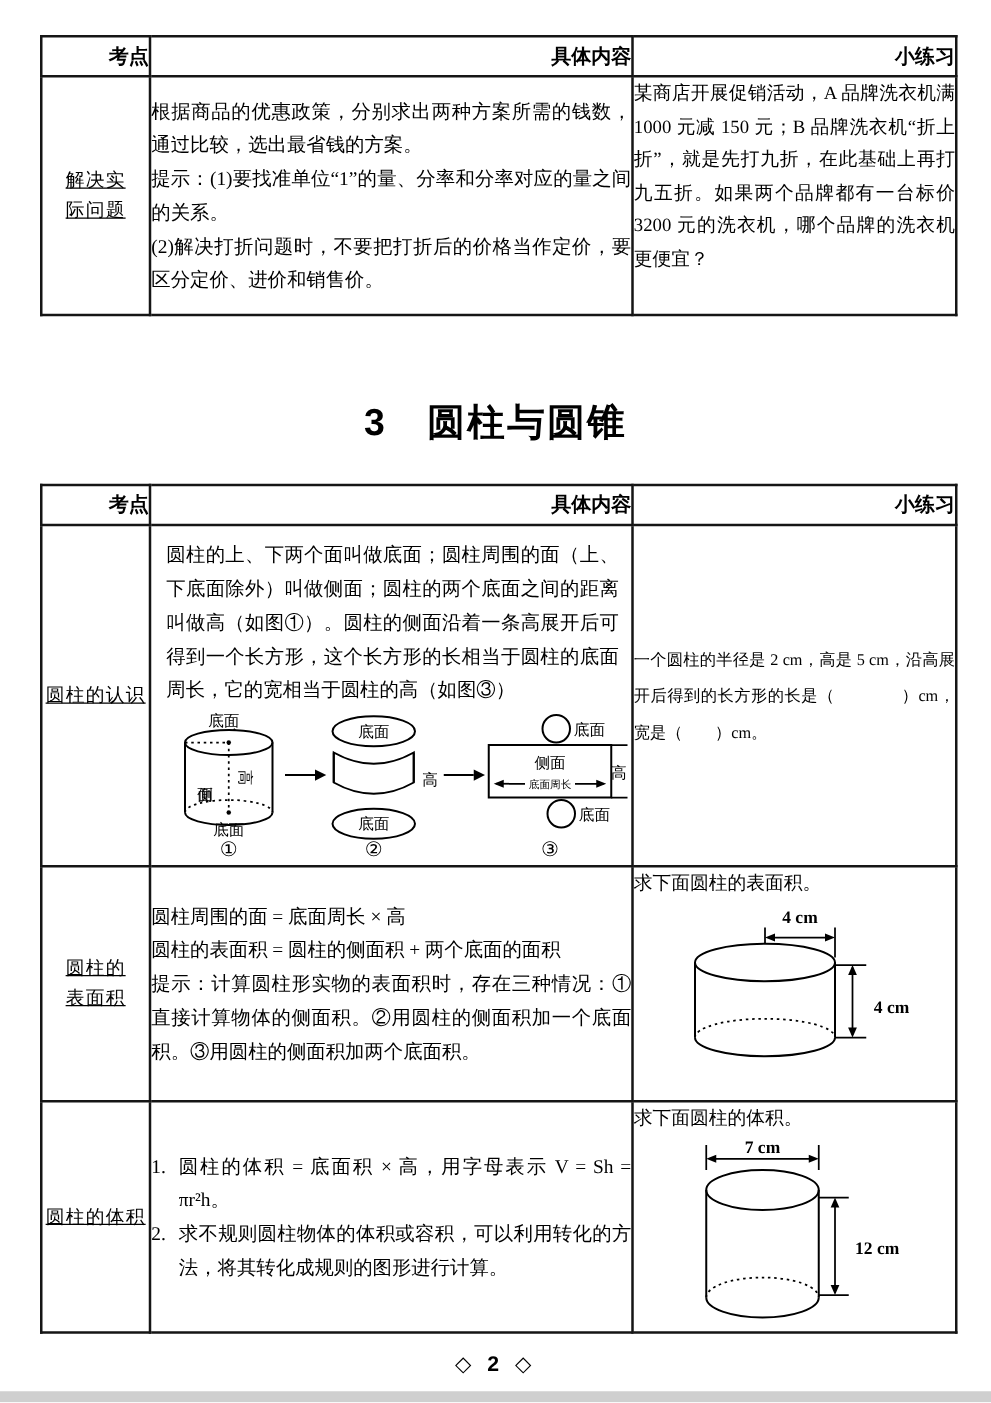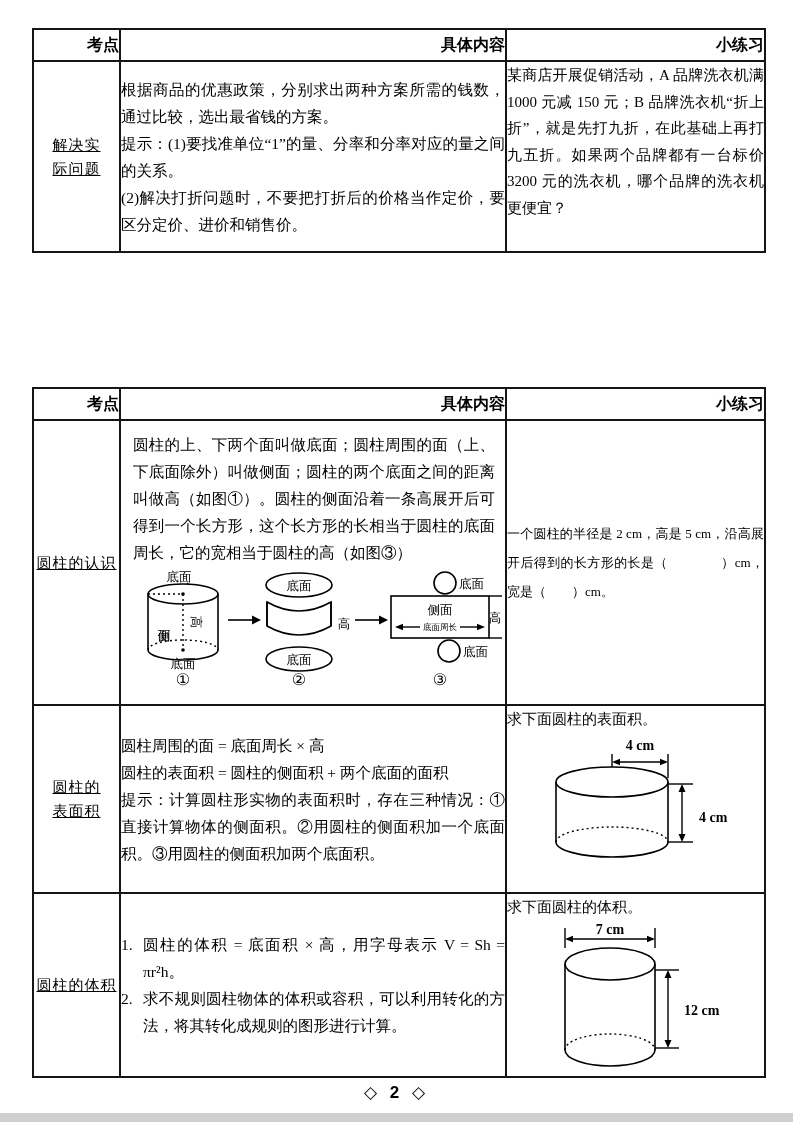--- a/index.html
+++ b/index.html
@@ -87,39 +87,40 @@
         <p>提示：(1)要找准单位“1”的量、分率和分率对应的量之间的关系。</p>
         <p>(2)解决打折问题时，不要把打折后的价格当作定价，要区分定价、进价和销售价。</p>
       </td>
       <td class="exercise-cell">
         <p>某商店开展促销活动，A 品牌洗衣机满 1000 元减 150 元；B 品牌洗衣机“折上折”，就是先打九折，在此基础上再打九五折。如果两个品牌都有一台标价 3200 元的洗衣机，哪个品牌的洗衣机更便宜？</p>
       </td>
     </tr>
   </tbody>
     </table>
 
+  <h1 class="section-title">3　圆柱与圆锥</h1>
 
   <table class="grid" id="table2">
     <colgroup>
         <col class="c1">
         <col class="c2">
         <col class="c3">
       </colgroup>
     <tbody>
         <tr>
       <th class="hd">考点</th>
       <th class="hd">具体内容</th>
       <th class="hd">小练习</th>
     </tr>
 
     <tr class="r1">
       <td class="topic-cell">
         <div class="topic-line">圆柱的认识</div>
       </td>
-      <td class="content-cell v-top" style="padding:10px 10px 16px 12px;">
+      <td class="content-cell v-top" style="padding:10px 10px 4px 12px;">
         <p>圆柱的上、下两个面叫做底面；圆柱周围的面（上、下底面除外）叫做侧面；圆柱的两个底面之间的距离叫做高（如图①）。圆柱的侧面沿着一条高展开后可得到一个长方形，这个长方形的长相当于圆柱的底面周长，它的宽相当于圆柱的高（如图③）</p>
         <div class="figures">
           <svg width="372" height="118" viewBox="0 0 372 118">
 
             <text class="lbl" x="46" y="11" text-anchor="middle">底面</text>
             <line class="thin" x1="54" y1="13" x2="62" y2="21"></line>
             <ellipse class="fillw" cx="50" cy="24" rx="35" ry="10"></ellipse>
             <line class="stroke" x1="15" y1="24" x2="15" y2="80"></line>
             <line class="stroke" x1="85" y1="24" x2="85" y2="80"></line>
             <path class="stroke" d="M15,80 A35,10 0 0 0 85,80"></path>

